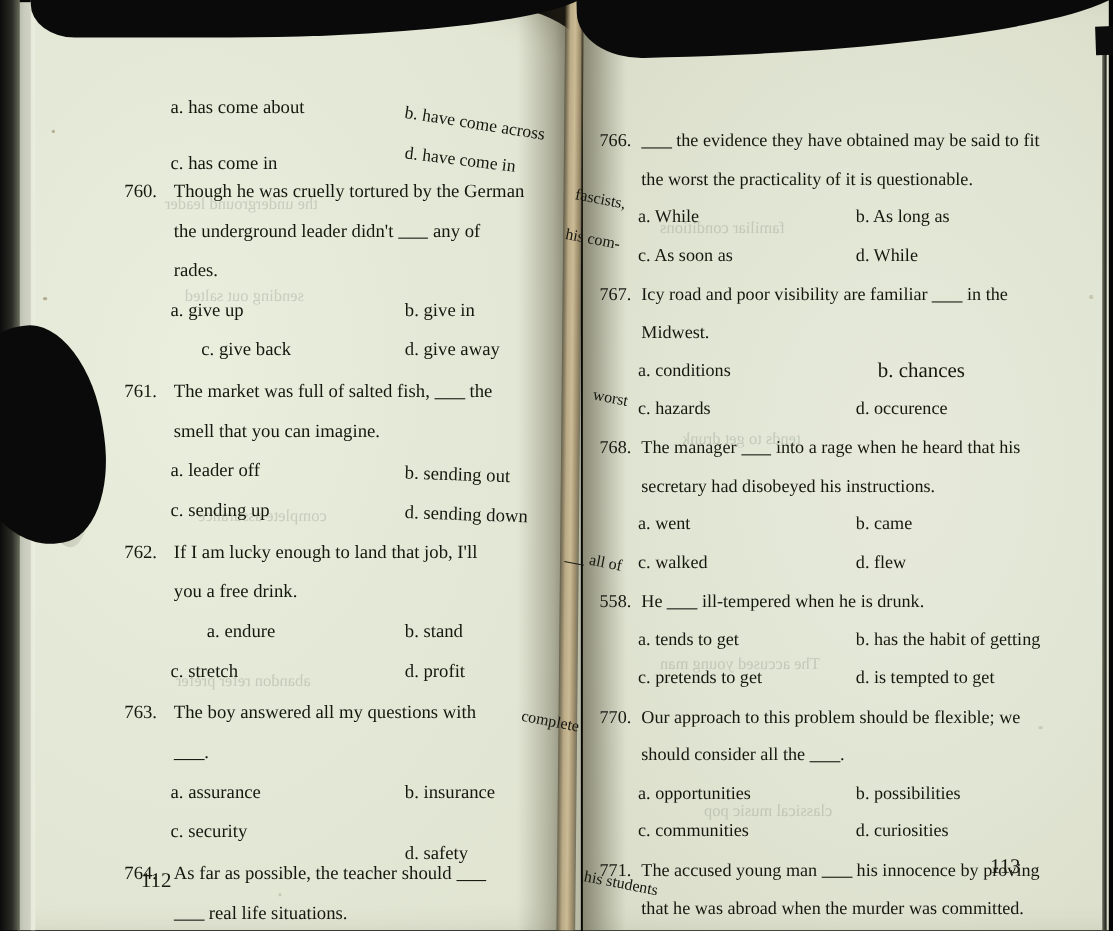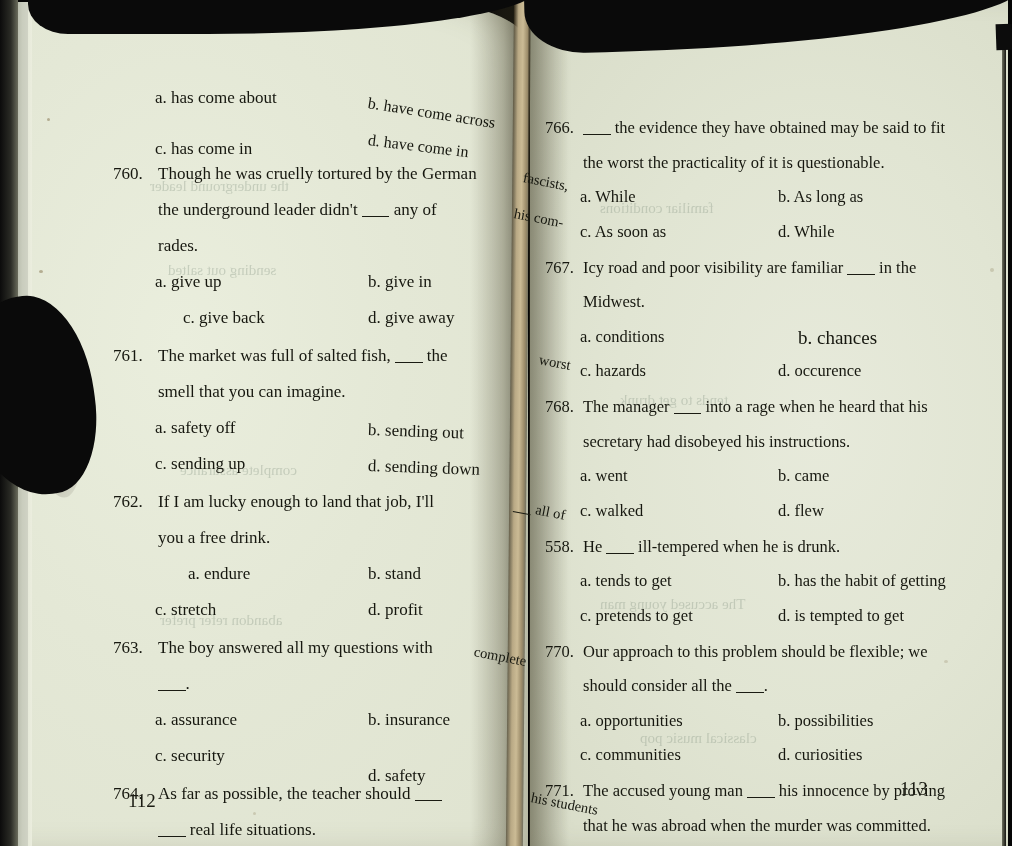--- a/index.html
+++ b/index.html
@@ -150,21 +150,21 @@
       <div class="line " style="left: 514.45px; top: 205px; font-size: 14.5px; letter-spacing: 0px; transform: rotate(11deg) scale(1); transform-origin: 0% 50%;">his com-</div>
       <div class="line " style="left: 158px; top: 236px; font-size: 17px; letter-spacing: 0px; transform: rotate(0deg) scale(1); transform-origin: 0% 50%;">rades.</div>
       <div class="line " style="left: 155px; top: 272px; font-size: 17px; letter-spacing: 0px; transform: rotate(0deg) scale(1); transform-origin: 0% 50%;">a.  give up</div>
       <div class="line " style="left: 368px; top: 272px; font-size: 17px; letter-spacing: 0px; transform: rotate(0deg) scale(1); transform-origin: 0% 50%;">b.  give in</div>
       <div class="line " style="left: 155px; top: 308px; font-size: 17px; letter-spacing: 0px; transform: rotate(0deg) scale(1); transform-origin: 0% 50%; margin-left: 28px;">c.  give back</div>
       <div class="line " style="left: 368px; top: 308px; font-size: 17px; letter-spacing: 0px; transform: rotate(0deg) scale(1); transform-origin: 0% 50%;">d.  give away</div>
       <div class="line qnum" style="left: 113px; top: 346px; font-size: 17px; letter-spacing: 0px; transform: rotate(0deg) scale(1); transform-origin: 0% 50%;">761.</div>
       <div class="line " style="left: 158px; top: 346px; font-size: 17px; letter-spacing: 0px; transform: rotate(0deg) scale(1); transform-origin: 0% 50%;">The market was full of salted fish, <span class="blank" style="width: 27.6px;"></span> the</div>
       <div class="line " style="left: 538.9px; top: 351px; font-size: 14.5px; letter-spacing: 0px; transform: rotate(11deg) scale(1); transform-origin: 0% 50%;">worst</div>
       <div class="line " style="left: 158px; top: 382px; font-size: 17px; letter-spacing: 0px; transform: rotate(0deg) scale(1); transform-origin: 0% 50%;">smell that you can imagine.</div>
-      <div class="line " style="left: 155px; top: 418px; font-size: 17px; letter-spacing: 0px; transform: rotate(0deg) scale(1); transform-origin: 0% 50%;">a.  safety off</div>
+      <div class="line " style="left: 155px; top: 418px; font-size: 17px; letter-spacing: 0px; transform: rotate(0deg) scale(1); transform-origin: 0% 50%;">a.  leader off</div>
       <div class="line " style="left: 368px; top: 420px; font-size: 17px; letter-spacing: 0px; transform: rotate(2deg) scale(1); transform-origin: 0% 50%;">b.  sending out</div>
       <div class="line " style="left: 155px; top: 454px; font-size: 17px; letter-spacing: 0px; transform: rotate(0deg) scale(1); transform-origin: 0% 50%;">c.  sending up</div>
       <div class="line " style="left: 368px; top: 456px; font-size: 17px; letter-spacing: 0px; transform: rotate(2deg) scale(1); transform-origin: 0% 50%;">d.  sending down</div>
       <div class="line qnum" style="left: 113px; top: 492px; font-size: 17px; letter-spacing: 0px; transform: rotate(0deg) scale(1); transform-origin: 0% 50%;">762.</div>
       <div class="line " style="left: 158px; top: 492px; font-size: 17px; letter-spacing: 0px; transform: rotate(0deg) scale(1); transform-origin: 0% 50%;">If I am lucky enough to land that job, I'll</div>
       <div class="line " style="left: 514.45px; top: 497px; font-size: 14.5px; letter-spacing: 0px; transform: rotate(11deg) scale(1); transform-origin: 0% 50%;"><span class="blank" style="width: 18.4px;"></span> all of</div>
       <div class="line " style="left: 158px; top: 528px; font-size: 17px; letter-spacing: 0px; transform: rotate(0deg) scale(1); transform-origin: 0% 50%;">you a free drink.</div>
       <div class="line " style="left: 155px; top: 564px; font-size: 17px; letter-spacing: 0px; transform: rotate(0deg) scale(1); transform-origin: 0% 50%; margin-left: 33px;">a.  endure</div>
       <div class="line " style="left: 368px; top: 564px; font-size: 17px; letter-spacing: 0px; transform: rotate(0deg) scale(1); transform-origin: 0% 50%;">b.  stand</div>
       <div class="line " style="left: 155px; top: 600px; font-size: 17px; letter-spacing: 0px; transform: rotate(0deg) scale(1); transform-origin: 0% 50%;">c.  stretch</div>

